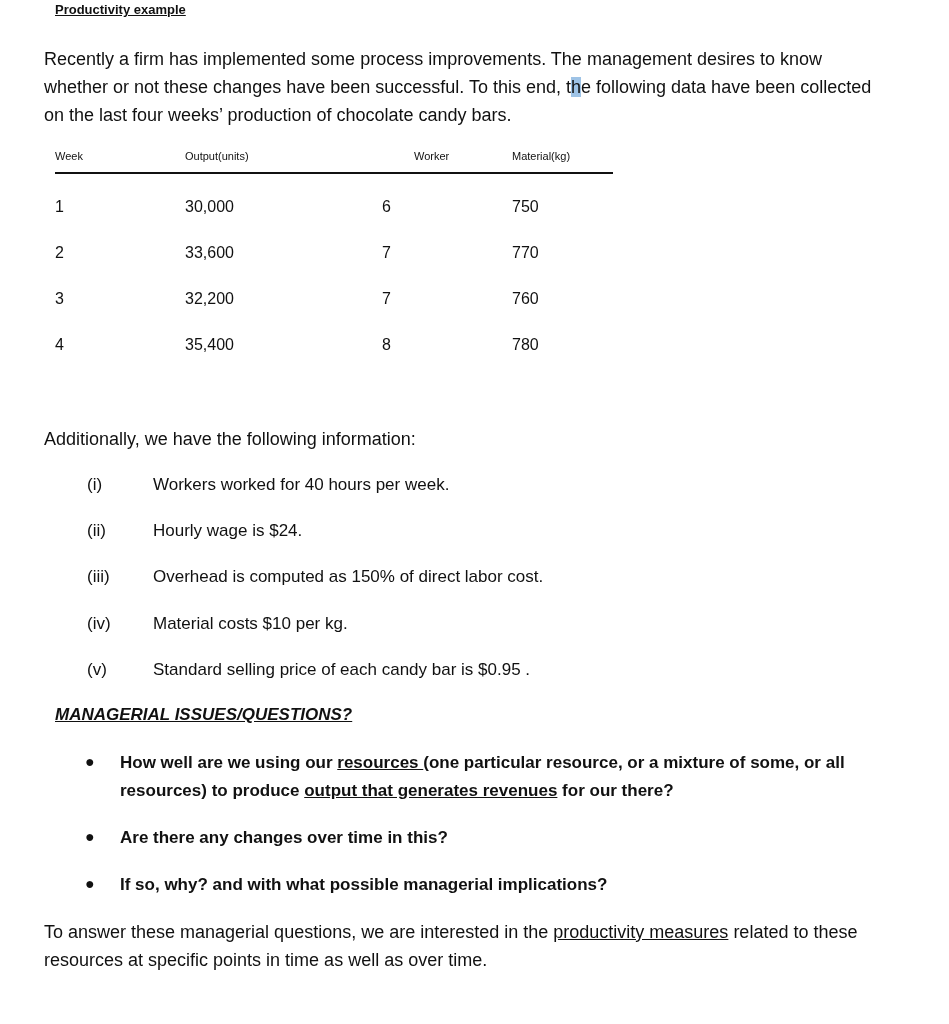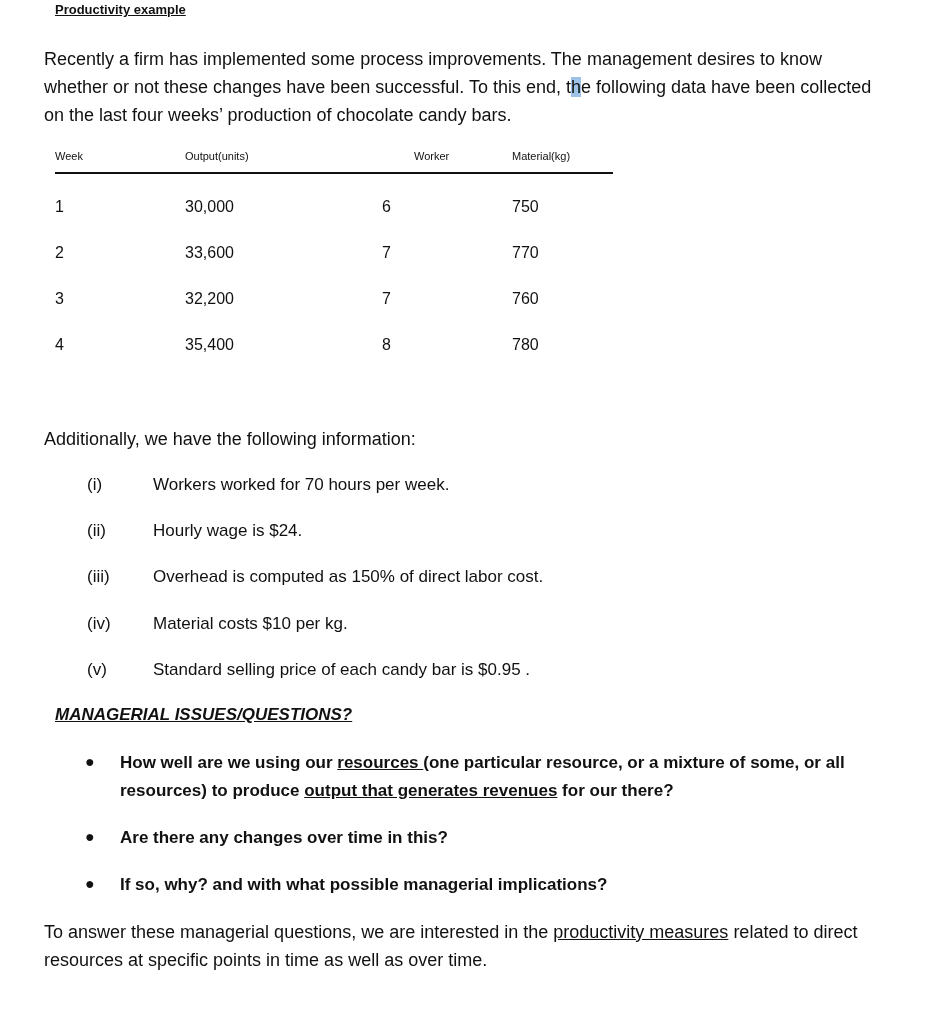--- a/index.html
+++ b/index.html
@@ -62,21 +62,21 @@
       <div class="abs cell" style="left:185px; top:336px;">35,400</div>
       <div class="abs cell" style="left:382px; top:336px;">8</div>
       <div class="abs cell" style="left:512px; top:336px;">780</div>
     </div>
   </div>
 
   <div class="abs para" style="top:425px;">Additionally, we have the following information:</div>
 
   <div>
     <div class="abs info" style="left:87px; top:475px;">(i)</div>
-    <div class="abs info" style="left:153px; top:475px;">Workers worked for 70 hours per week.</div>
+    <div class="abs info" style="left:153px; top:475px;">Workers worked for 40 hours per week.</div>
     <div class="abs info" style="left:87px; top:521px;">(ii)</div>
     <div class="abs info" style="left:153px; top:521px;">Hourly wage is $24.</div>
     <div class="abs info" style="left:87px; top:567px;">(iii)</div>
     <div class="abs info" style="left:153px; top:567px;">Overhead is computed as 150% of direct labor cost.</div>
     <div class="abs info" style="left:87px; top:614px;">(iv)</div>
     <div class="abs info" style="left:153px; top:614px;">Material costs $10 per kg.</div>
     <div class="abs info" style="left:87px; top:660px;">(v)</div>
     <div class="abs info" style="left:153px; top:660px;">Standard selling price of each candy bar is $0.95 .</div>
   </div>
 
@@ -87,16 +87,16 @@
     <div class="abs btext" style="top:749px;"><span>How well are we using our </span><span class="u">resources </span><span>(one particular resource, or a mixture of some, or all</span></div>
     <div class="abs btext" style="top:777px;"><span>resources) to produce </span><span class="u">output that generates revenues</span><span> for our there?</span></div>
 
     <div class="abs bullet" style="top:828px;">●</div>
     <div class="abs btext" style="top:824px;">Are there any changes over time in this?</div>
 
     <div class="abs bullet" style="top:875px;">●</div>
     <div class="abs btext" style="top:871px;">If so, why? and with what possible managerial implications?</div>
   </div>
 
-  <div class="abs para" style="top:918px;"><span>To answer these managerial questions, we are interested in the </span><span class="u">productivity measures</span><span> related to direct</span></div>
+  <div class="abs para" style="top:918px;"><span>To answer these managerial questions, we are interested in the </span><span class="u">productivity measures</span><span> related to these</span></div>
   <div class="abs para" style="top:946px;">resources at specific points in time as well as over time.</div>
 
 </div>
 
 </body></html>

